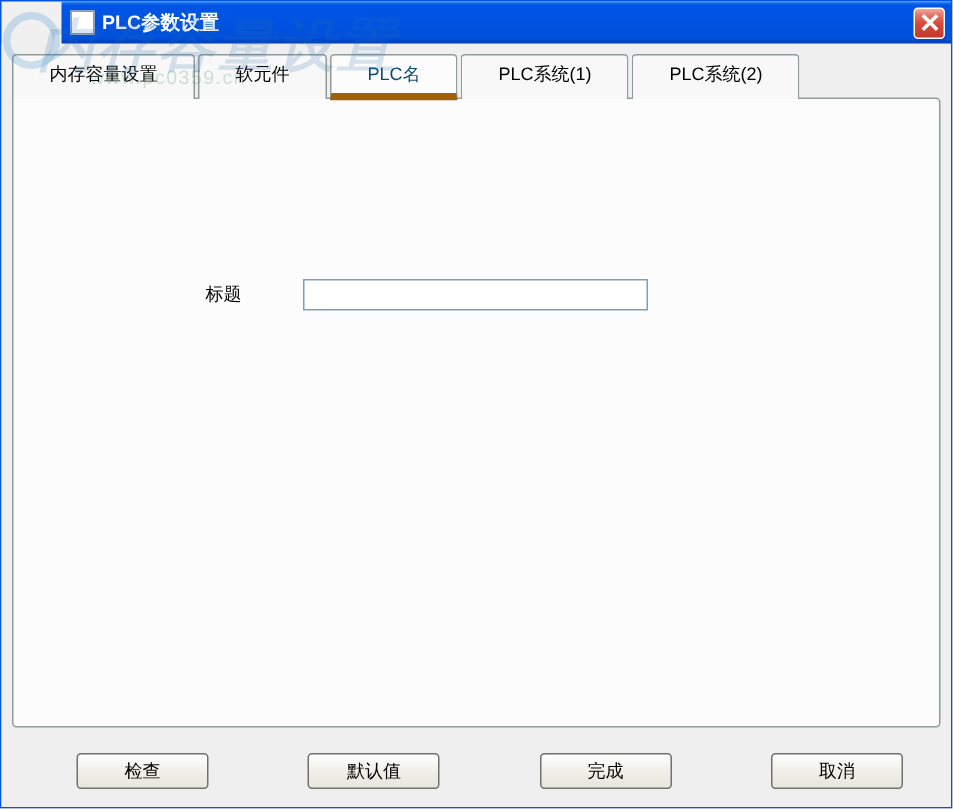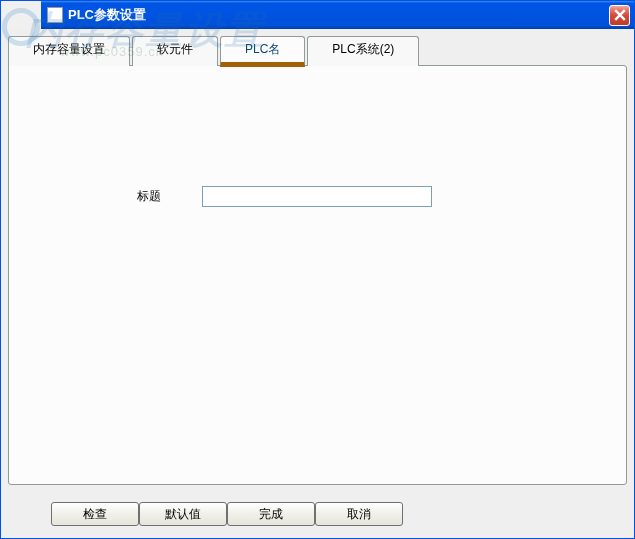--- a/index.html
+++ b/index.html
@@ -107,21 +107,21 @@
     .text-input {
       width: 230px;
       height: 21px;
       border: 1px solid #7f9db9;
       padding: 2px 4px;
       font-size: 12px;
       background: #fff;
     }
     .button-row {
       display: flex;
-      justify-content: flex-start;
+      justify-content: space-between;
       padding: 10px 32px 12px 50px;
       background: #efefef;
     }
     .btn {
       width: 88px;
       height: 24px;
       background: linear-gradient(to bottom, #ffffff 0%, #f0f0ea 50%, #e6e6dd 100%);
       border: 1px solid #707070;
       border-radius: 3px;
       cursor: pointer;
@@ -175,20 +175,21 @@
         <path d="M1 1 L9 9 M9 1 L1 9" stroke="white" stroke-width="2" fill="none"></path>
       </svg>
     </div>
   </div>
 
   <div class="content-area">
     <div class="tab-strip">
       <div class="tab"><span>内存容量设置</span></div>
       <div class="tab"><span>软元件</span></div>
       <div class="tab active"><span>PLC名</span></div>
+      <div class="tab"><span>PLC系统(1)</span></div>
       <div class="tab"><span>PLC系统(2)</span></div>
     </div>
 
     <div class="tab-panel">
       <div class="form-row">
         <span class="form-label">标题</span>
         <input type="text" class="text-input" value="" style="">
       </div>
     </div>
   </div>

